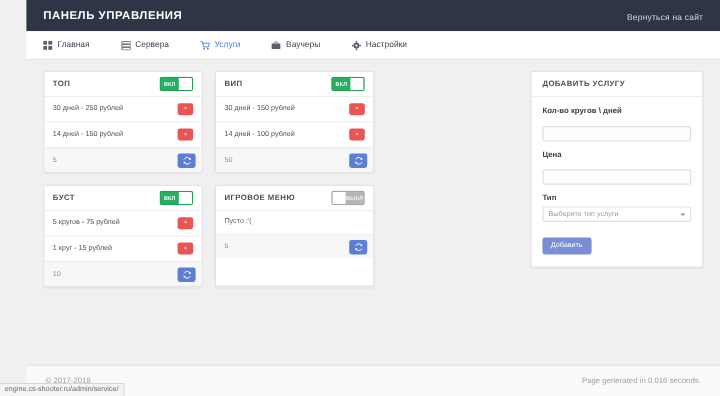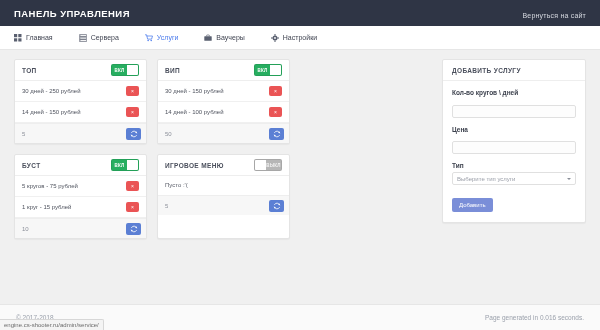--- a/index.html
+++ b/index.html
@@ -3,21 +3,21 @@
 <meta charset="utf-8">
 <style>
   * { box-sizing: border-box; }
   html, body {
     margin: 0; padding: 0;
     width: 600px; height: 330px;
     overflow: hidden;
     font-family: "Liberation Sans", sans-serif;
     background: #f0f0f0;
   }
-  #page { width: 600px; height: 330px; position: relative; background: #f0f0f0; display: flex; flex-direction: column; }
+  #page { width: 600px; height: 330px; position: relative; background: #f0f0f0; display: flex; flex-direction: column; padding-left: 22px; }
 
   
   .topbar {
     height: 26px;
     background: #2f3545;
     display: flex; align-items: center;
     padding: 0 14px;
     flex: 0 0 auto;
   }
   .brand {

